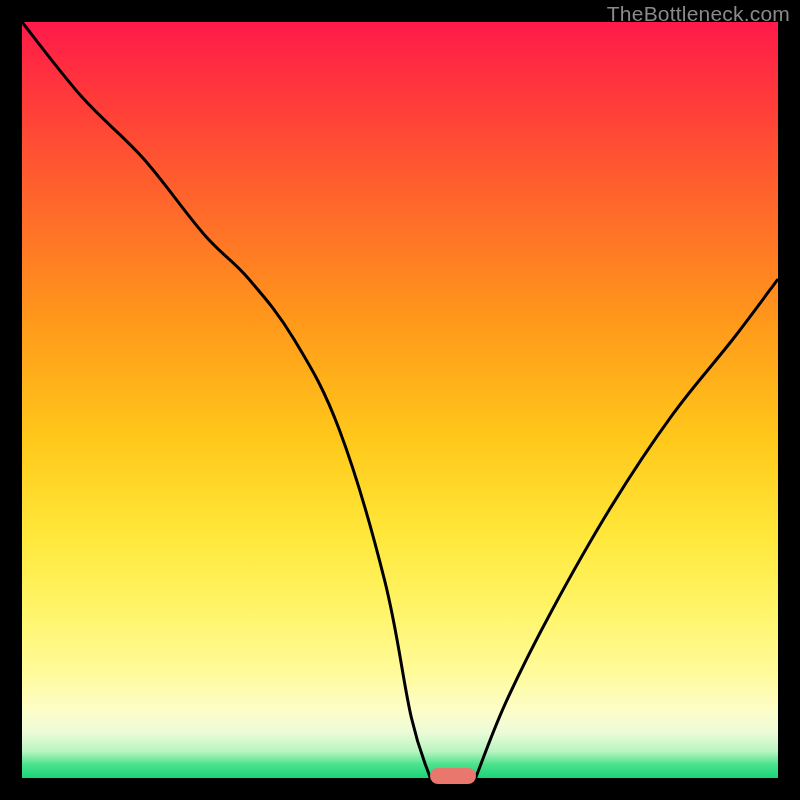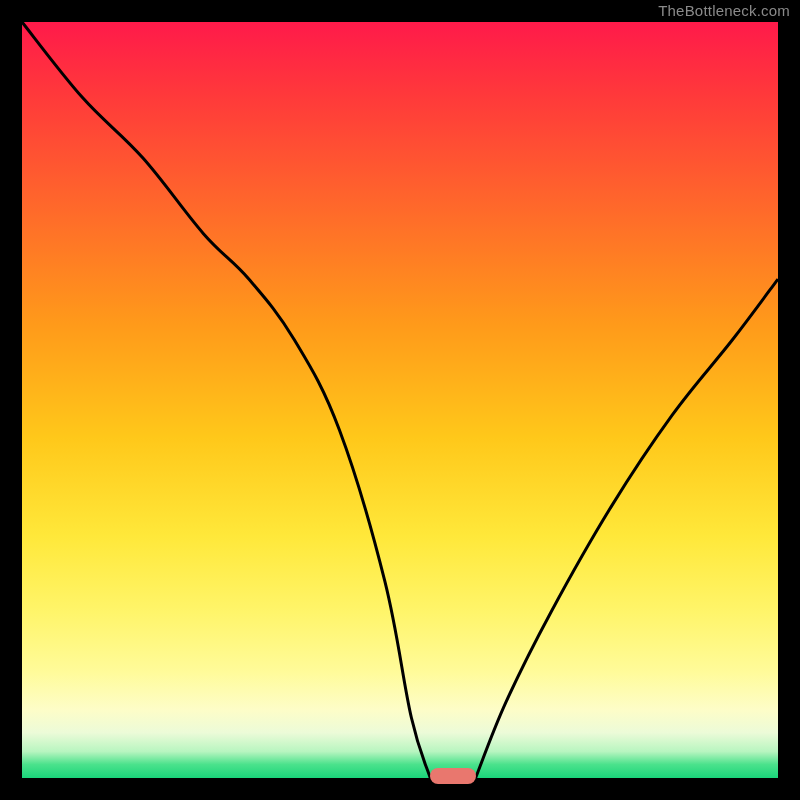--- a/index.html
+++ b/index.html
@@ -48,21 +48,21 @@
   svg.curves {
     position: absolute;
     left: 0;
     top: 0;
   }
   .watermark {
     position: absolute;
     top: 2px;
     right: 10px;
     font-family: Arial, Helvetica, sans-serif;
-    font-size: 15px;
+    font-size: 21px;
     color: #8a8a8a;
     letter-spacing: 0.2px;
     user-select: none;
   }
 </style>
 </head>
 <body>
 
 <div class="frame">
   <div class="plot"></div>

